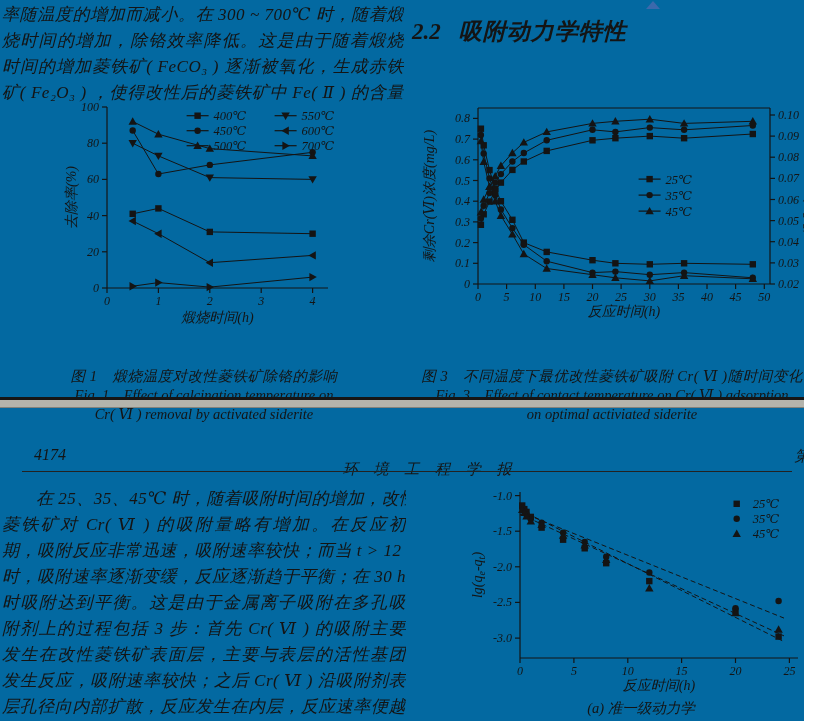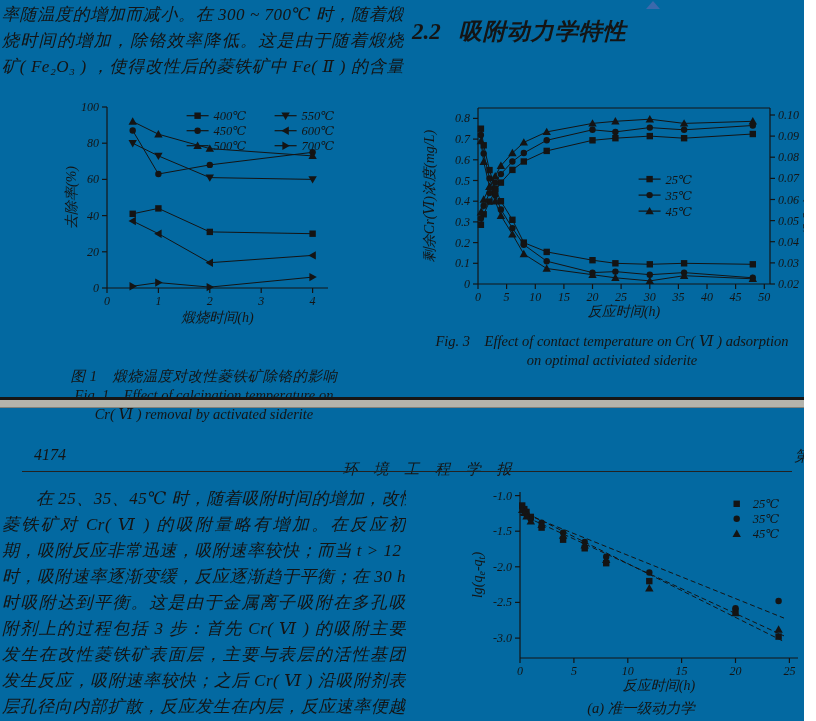--- a/index.html
+++ b/index.html
@@ -30,20 +30,21 @@
   .subcap{position:absolute;text-align:center;font-size:14.5px;}
 </style>
 </head>
 <body>
 
 <div class="page">
 
   <div class="para" style="left:2px;top:2px;width:402px;">
     <div class="pline">率随温度的增加而减小。在 300 ~ 700℃ 时，随着煅</div>
     <div class="pline">烧时间的增加，除铬效率降低。这是由于随着煅烧</div>
+    <div class="pline">时间的增加菱铁矿( FeCO₃ ) 逐渐被氧化，生成赤铁</div>
     <div class="pline">矿( Fe₂O₃ ) ，使得改性后的菱铁矿中 Fe( Ⅱ ) 的含量</div>
   </div>
 
   <svg class="chart" style="left:62px;top:102px;" width="280" height="228" viewBox="0 0 280 228">
       <path d="M45 186 H266" stroke="#141414" stroke-width="1.2" fill="none"></path>
       <path d="M45 5 V186" stroke="#141414" stroke-width="1.2" fill="none"></path>
       <path d="M45 186 v5" stroke="#141414" stroke-width="1.2" fill="none"></path>
       <text class="tick" x="45" y="203" text-anchor="middle">0</text>
       <path d="M96.4 186 v5" stroke="#141414" stroke-width="1.2" fill="none"></path>
       <text class="tick" x="96.4" y="203" text-anchor="middle">1</text>
@@ -285,20 +286,21 @@
       <text class="lg" x="245.6" y="99.6">35℃</text>
       <path d="M218.6 111.1 h22" stroke="#141414" stroke-width="1.2" fill="none"></path>
       <path d="M229.6 106.9 L233.8 114.3 L225.4 114.3 Z" fill="#141414"></path>
       <text class="lg" x="245.6" y="115.6">45℃</text>
       <text class="axl" x="204" y="216" text-anchor="middle">反应时间(h)</text>
       <text class="axl" transform="rotate(-90)" x="-96" y="14" text-anchor="middle">剩余Cr(Ⅵ)浓度(mg/L)</text>
       <text class="axl" transform="rotate(90 386 96)" x="386" y="96" text-anchor="middle">吸附量(mg/g)</text>
     </svg>
 
   <div class="caption" style="left:408px;top:332px;width:408px;">
+    <div class="zh">图 3　不同温度下最优改性菱铁矿吸附 Cr( Ⅵ )随时间变化</div>
     <div>Fig. 3　Effect of contact temperature on Cr( Ⅵ )  adsorption</div>
     <div>on optimal activiated siderite</div>
   </div>
 
   <div class="page-divider"></div>
 
   <div class="pg-header">
     <span class="pn">4174</span>
     <span class="jt">环 境 工 程 学 报</span>
     <span class="vol">第9卷</span>

